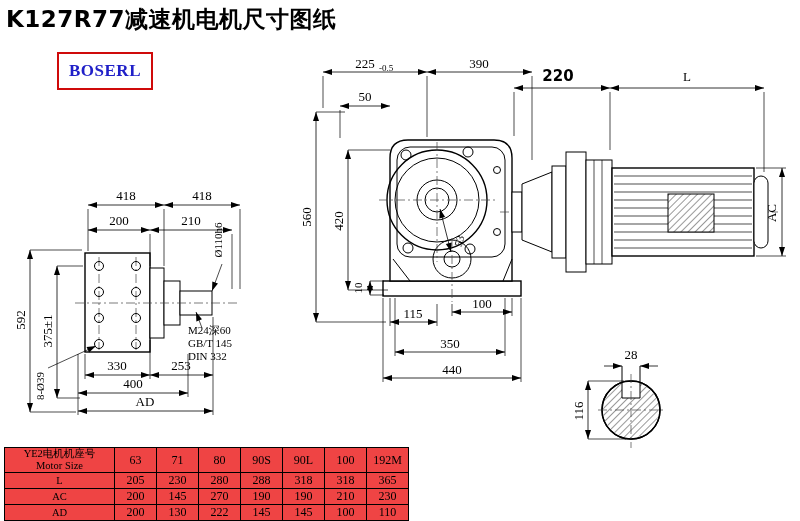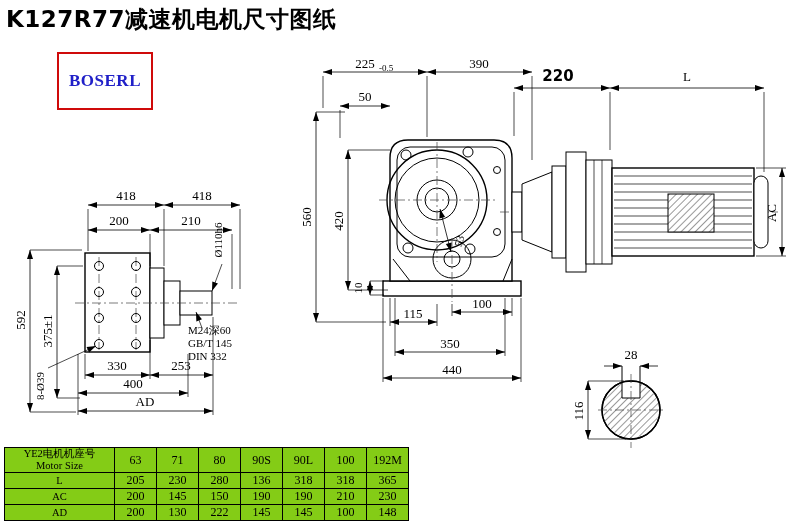--- a/index.html
+++ b/index.html
@@ -1,35 +1,35 @@
 <!DOCTYPE html>
 <html><head>
 <meta charset="utf-8">
 <style>
   *{margin:0;padding:0;box-sizing:border-box}
   html,body{width:800px;height:521px}
   body{background:#fff;position:relative;overflow:hidden;font-family:"Liberation Serif",serif}
   .stage{position:absolute;inset:0;width:665px;height:521px;background:#fff}
   .title{position:absolute;left:6px;top:4px;font:bold 23px "DejaVu Sans",sans-serif;color:#000;letter-spacing:.5px}
-  .logo{position:absolute;left:57px;top:52px;border:2px solid #cf0a0a;padding:17px 10px;background:#fff}
+  .logo{position:absolute;left:57px;top:52px;border:2px solid #cf0a0a;padding:7px 10px;background:#fff}
   .logo span{font:bold 17px "Liberation Serif",serif;color:#2020c8;letter-spacing:.5px}
   svg.drawing{position:absolute;left:0;top:0}
   .ol{fill:none;stroke:#000;stroke-width:1.4}
   .om{fill:none;stroke:#000;stroke-width:1}
   .thin{fill:none;stroke:#000;stroke-width:.7}
   .dim{fill:none;stroke:#000;stroke-width:.8}
   .cl{fill:none;stroke:#444;stroke-width:.7;stroke-dasharray:9 3 2 3}
   .fw{fill:#fff;stroke:#000;stroke-width:1.4}
   .fwm{fill:#fff;stroke:#000;stroke-width:1}
   text.d{font:13px "Liberation Serif",serif;fill:#000}
   text.ds{font:11px "Liberation Serif",serif;fill:#000}
   text.tol{font:9px "Liberation Serif",serif;fill:#000}
   text.db{font:bold 15px "DejaVu Sans",sans-serif;fill:#000}
   text.note{font:11px "Liberation Serif",serif;fill:#000}
-  .size-table{position:absolute;left:4px;top:447px;border-collapse:collapse;background:#84cc16}
+  .size-table{position:absolute;left:4px;top:447px;border-collapse:collapse;background:#ef4444}
   .size-table td{border:1px solid #000;text-align:center;font:12px "Liberation Serif",serif;color:#000;height:15px;padding:0 2px}
   .size-table td.c0{width:110px;font-size:10.5px;line-height:12px}
   .size-table td.ch{width:42px}
 </style>
 </head>
 <body>
 
 <div class="stage">
 
   <div class="title">K127R77减速机电机尺寸图纸</div>
@@ -262,41 +262,41 @@
       <td class="ch">90S</td>
       <td class="ch">90L</td>
       <td class="ch">100</td>
       <td class="ch">192M</td>
     </tr>
     <tr>
       <td class="c0">L</td>
       <td>205</td>
       <td>230</td>
       <td>280</td>
-      <td>136</td>
+      <td>288</td>
       <td>318</td>
       <td>318</td>
       <td>365</td>
     </tr>
     <tr>
       <td class="c0">AC</td>
       <td>200</td>
       <td>145</td>
-      <td>150</td>
+      <td>270</td>
       <td>190</td>
       <td>190</td>
       <td>210</td>
       <td>230</td>
     </tr>
     <tr>
       <td class="c0">AD</td>
       <td>200</td>
       <td>130</td>
       <td>222</td>
       <td>145</td>
       <td>145</td>
       <td>100</td>
-      <td>148</td>
+      <td>110</td>
     </tr>
   </tbody>
     </table>
 
 </div>
 
 </body></html>

